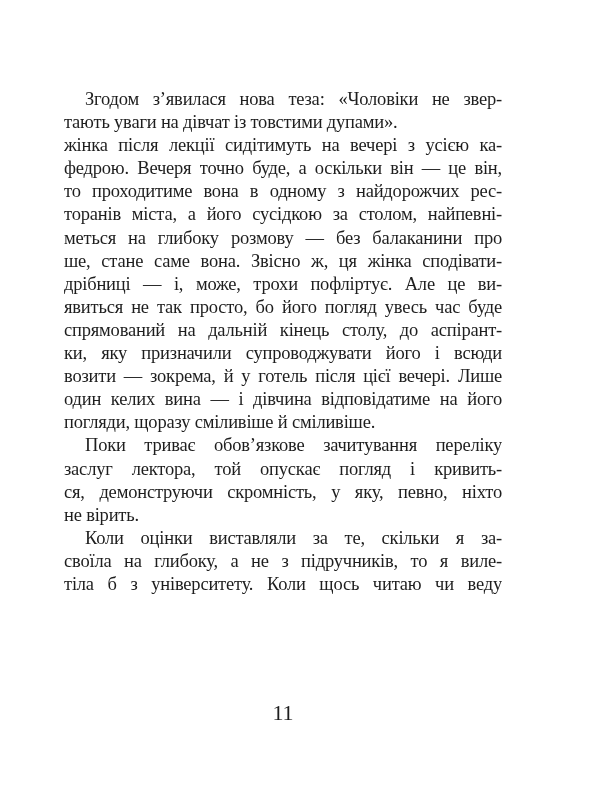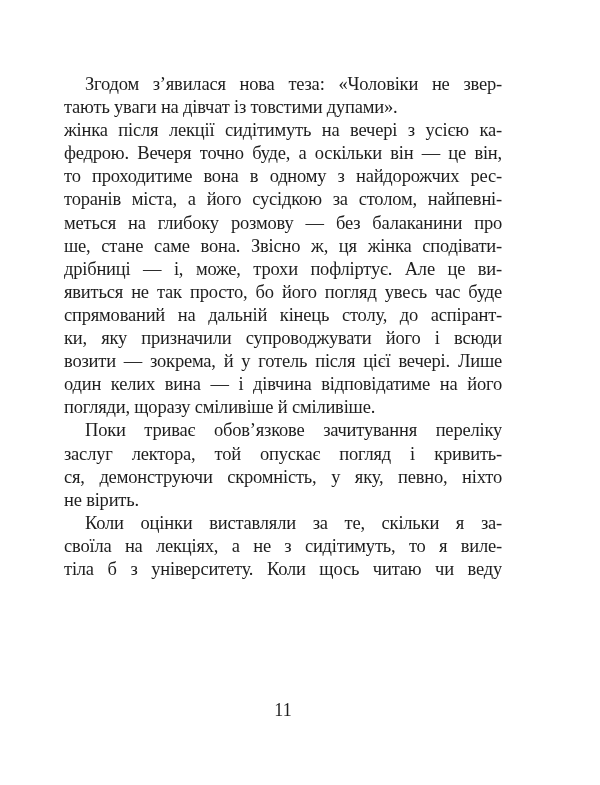--- a/index.html
+++ b/index.html
@@ -12,21 +12,21 @@
     width: 600px;
     height: 785px;
     background: #ffffff;
     font-family: "Liberation Serif", "DejaVu Serif", serif;
     color: #1e1e1e;
     overflow: hidden;
   }
   .text-block {
     position: absolute;
     left: 64px;
-    top: 73px;
+    top: 88px;
     width: 438px;
   }
   .para {
     margin: 0;
     padding: 0;
   }
   .line {
     font-size: 18.5px;
     letter-spacing: -0.2px;
     line-height: 23.1px;
@@ -42,21 +42,21 @@
   }
   .line.last {
     text-align-last: left;
   }
   .page-number {
     position: absolute;
     left: 64px;
     top: 700px;
     width: 438px;
     text-align: center;
-    font-size: 18px;
+    font-size: 22px;
     color: #1e1e1e;
   }
 </style>
 </head>
 <body>
 
 <div class="book-page">
   <div class="text-block">
       <div class="para">
         <div class="line first">Згодом з’явилася нова теза: «Чоловіки не звер-</div>
@@ -78,18 +78,18 @@
         <div class="line last">погляди, щоразу сміливіше й сміливіше.</div>
       </div>
       <div class="para">
         <div class="line first">Поки триває обов’язкове зачитування переліку</div>
         <div class="line">заслуг лектора, той опускає погляд і кривить-</div>
         <div class="line">ся, демонструючи скромність, у яку, певно, ніхто</div>
         <div class="line last">не вірить.</div>
       </div>
       <div class="para">
         <div class="line first">Коли оцінки виставляли за те, скільки я за-</div>
-        <div class="line">своїла на лекціях, а не з сидітимуть, то я виле-</div>
+        <div class="line">своїла на глибоку, а не з підручників, то я виле-</div>
         <div class="line">тіла б з університету. Коли щось читаю чи веду</div>
       </div>
     </div>
   <div class="page-number">11</div>
 </div>
 
 </body></html>

